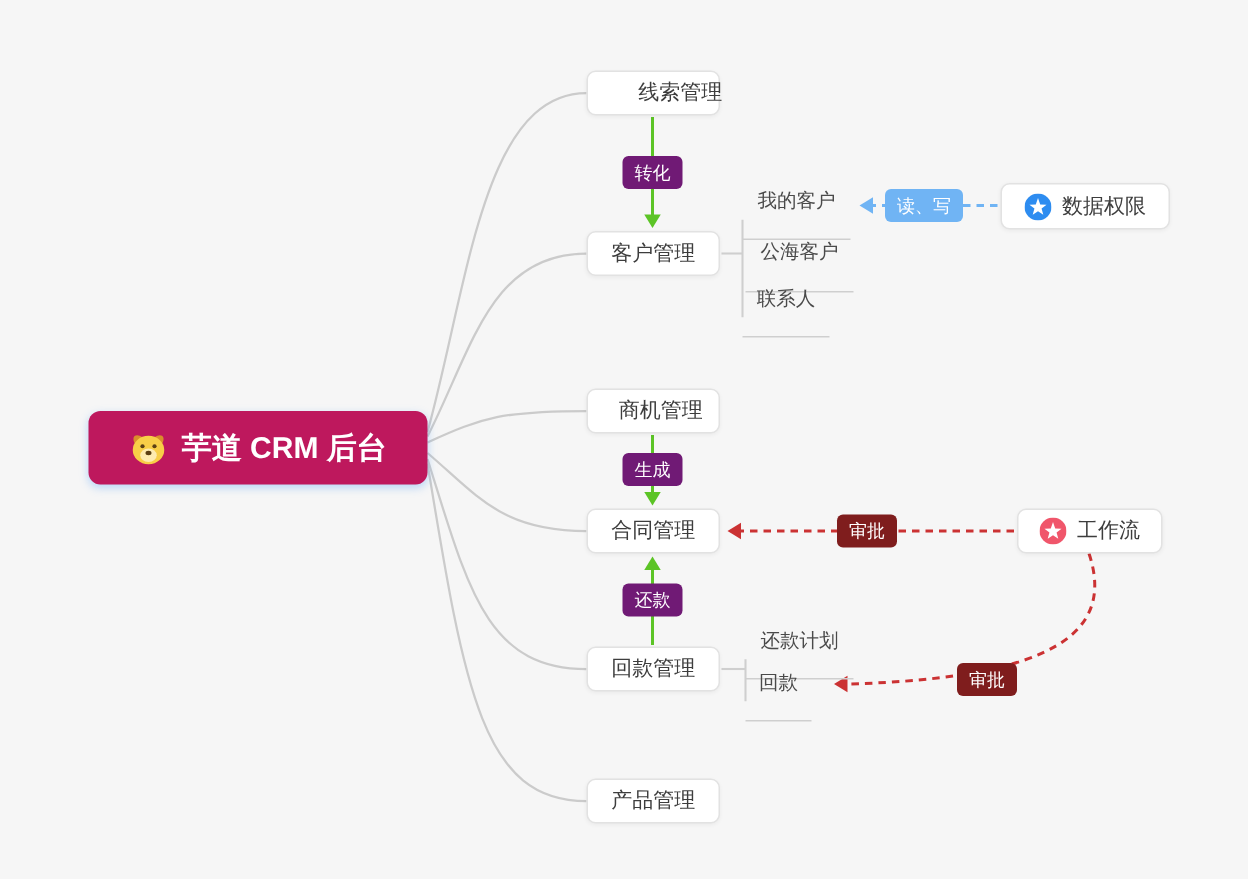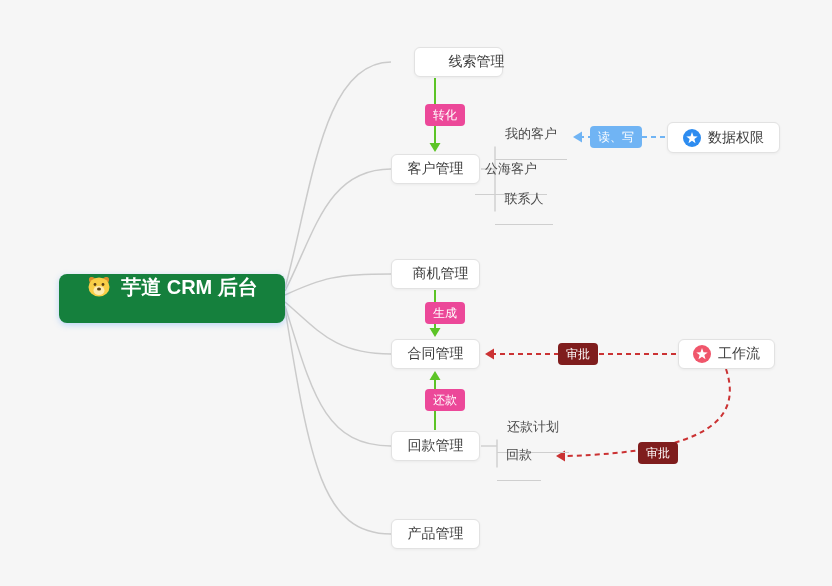--- a/index.html
+++ b/index.html
@@ -3,27 +3,27 @@
 <meta charset="utf-8">
 <style>
   html,body{margin:0;padding:0;}
   body{background:#F6F6F6;font-family:"Liberation Sans","DejaVu Sans",sans-serif;}
   .canvas{position:relative;width:832px;height:586px;background:#F6F6F6;overflow:hidden;}
   .edge-layer{position:absolute;left:0;top:0;}
   .node{position:absolute;box-sizing:border-box;background:#FFFFFF;border:1px solid #E2E2E2;border-radius:6px;height:30px;
         display:flex;align-items:center;justify-content:center;font-size:14px;color:#3D3D3D;
         box-shadow:0 1px 3px rgba(0,0,0,0.05);white-space:nowrap;}
   .node .star{display:flex;margin-right:7px;}
-  .root-node{position:absolute;left:59px;top:274px;width:226px;height:49px;background:#15803d;border-radius:8px;
-        display:flex;align-items:flex-start;justify-content:center;color:#FFFFFF;font-size:20px;font-weight:600;
+  .root-node{position:absolute;left:59px;top:274px;width:226px;height:49px;background:#be185d;border-radius:8px;
+        display:flex;align-items:center;justify-content:center;color:#FFFFFF;font-size:20px;font-weight:600;
         box-shadow:0 2px 6px rgba(76,156,248,0.35);white-space:nowrap;}
   .root-node .dog{display:flex;margin-right:9px;}
   .badge{position:absolute;height:22px;line-height:22px;padding:0 8px;border-radius:4px;color:#FFFFFF;font-size:12px;
         transform:translateX(-50%);white-space:nowrap;}
-  .badge-green{background:#ec4899;margin-left:10px;}
+  .badge-green{background:#701a75;}
   .badge-blue{background:#70B4F4;}
   .badge-red{background:#7f1d1d;}
   .child-label{position:absolute;box-sizing:border-box;font-size:13px;color:#4A4A4A;text-align:center;
         padding-bottom:18px;border-bottom:1px solid #CFCFCF;line-height:15px;white-space:nowrap;}
 </style>
 </head>
 <body>
 
 <div class="canvas">
 
@@ -85,21 +85,21 @@
         <ellipse cx="13" cy="13" rx="10.5" ry="9.5" fill="#F8CE47"></ellipse>
         <ellipse cx="13" cy="16.5" rx="5.5" ry="4.5" fill="#FDEBB0"></ellipse>
         <circle cx="9" cy="10.5" r="1.4" fill="#5B4014"></circle>
         <circle cx="17" cy="10.5" r="1.4" fill="#5B4014"></circle>
         <ellipse cx="13" cy="15" rx="2" ry="1.5" fill="#5B4014"></ellipse>
       </svg>
     </span>
     <span>芋道 CRM 后台</span>
   </div>
 
-  <div class="node" style="left:414px;top:47px;width:89px;padding-left:36px;">
+  <div class="node" style="left:391px;top:47px;width:89px;padding-left:36px;">
     <span>线索管理</span>
   </div>
   <div class="node" style="left:391px;top:154px;width:89px;">
     <span>客户管理</span>
   </div>
   <div class="node" style="left:391px;top:259px;width:89px;padding-left:10px;">
     <span>商机管理</span>
   </div>
   <div class="node" style="left:391px;top:339px;width:89px;">
     <span>合同管理</span>
@@ -126,21 +126,21 @@
         <circle cx="9" cy="9" r="9" fill="#F0566B"></circle>
         <path d="M9,3 L10.47,7.28 L14.71,7.45 L11.38,10.07 L12.53,14.15 L9,11.8 L5.47,14.15 L6.62,10.07 L3.29,7.45 L7.53,7.28 Z" fill="#FFFFFF"></path>
       </svg>
     </span>
     <span>工作流</span>
   </div>
 
   <div class="child-label" style="left:495px;top:126px;width:72px;">
     <span>我的客户</span>
   </div>
-  <div class="child-label" style="left:475px;top:161px;width:72px;">
+  <div class="child-label" style="left:497px;top:161px;width:72px;font-family:Liberation Mono, monospace;">
     <span>公海客户</span>
   </div>
   <div class="child-label" style="left:495px;top:191px;width:58px;">
     <span>联系人</span>
   </div>
 
   <div class="child-label" style="left:497px;top:419px;width:72px;">
     <span>还款计划</span>
   </div>
   <div class="child-label" style="left:497px;top:447px;width:44px;">

